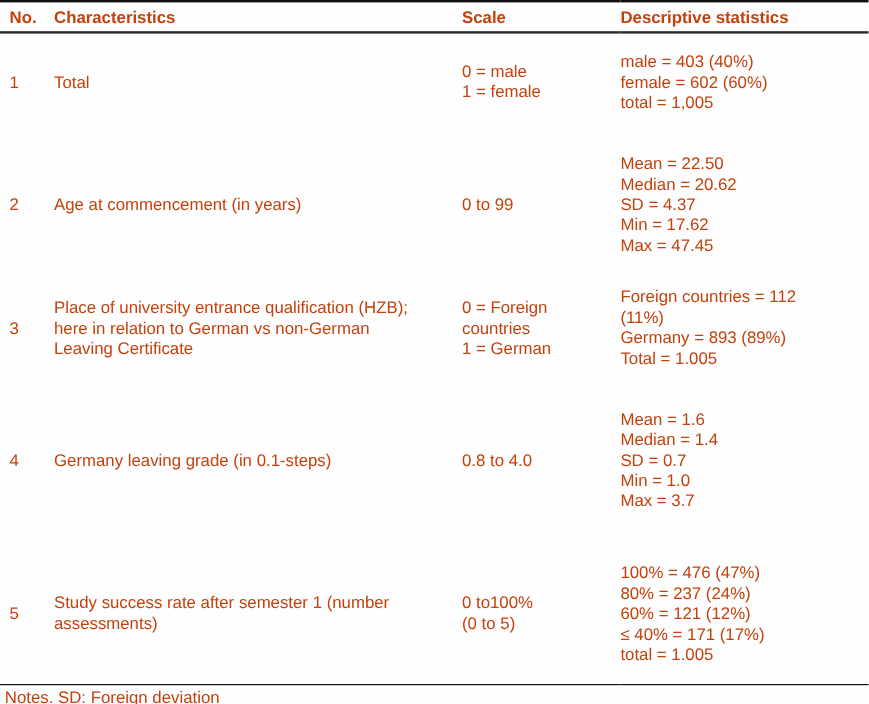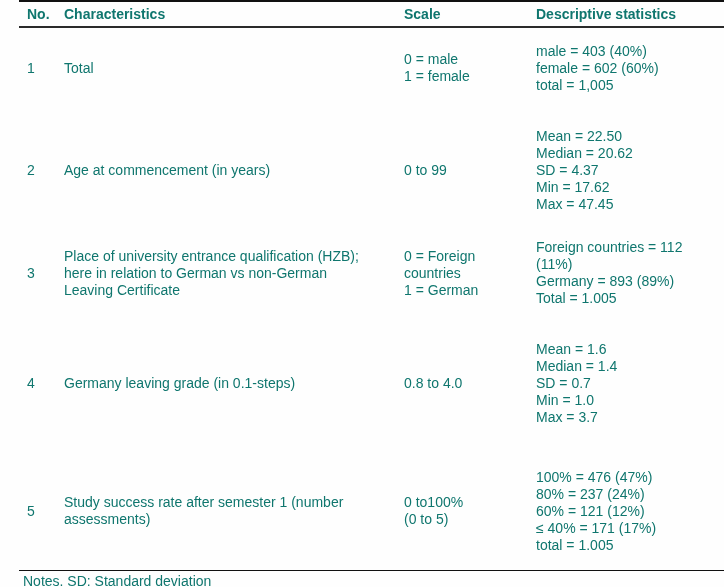--- a/index.html
+++ b/index.html
@@ -5,27 +5,26 @@
   html, body {
     margin: 0;
     padding: 0;
     background: #ffffff;
   }
   #page {
     position: relative;
     width: 724px;
     height: 587px;
     background: #fefefe;
-    color: #0f766e;
+    color: #c2410c;
     font-family: "Liberation Sans", "DejaVu Sans", sans-serif;
     font-size: 14px;
     line-height: 17px;
     overflow: hidden;
     box-sizing: border-box;
-    padding-left: 19px;
   }
   table.stats-table {
     width: 724px;
     border-collapse: collapse;
     table-layout: fixed;
     border-top: 2px solid #111;
     border-bottom: 1px solid #111;
   }
   col.c-no   { width: 45px; }
   col.c-char { width: 340px; }
@@ -133,15 +132,15 @@
 (0 to 5)</td>
         <td>100% = 476 (47%)
 80% = 237 (24%)
 60% = 121 (12%)
 ≤ 40% = 171 (17%)
 total = 1.005</td>
       </tr>
     </tbody>
   </table>
   <div class="notes-line">
-    <span class="notes-label">Notes.</span><span> SD: Standard deviation</span>
+    <span class="notes-label">Notes.</span><span> SD: Foreign deviation</span>
   </div>
 </div>
 
 </body></html>

